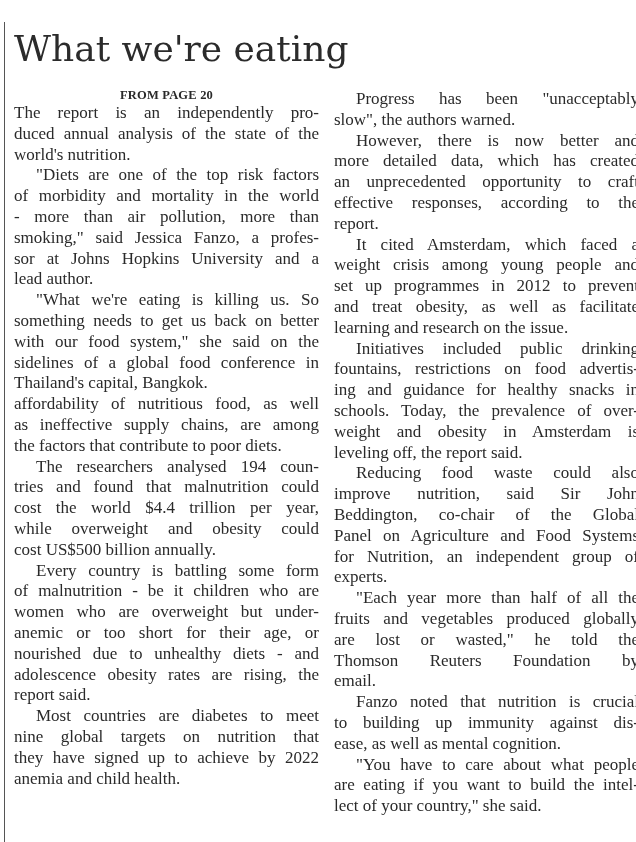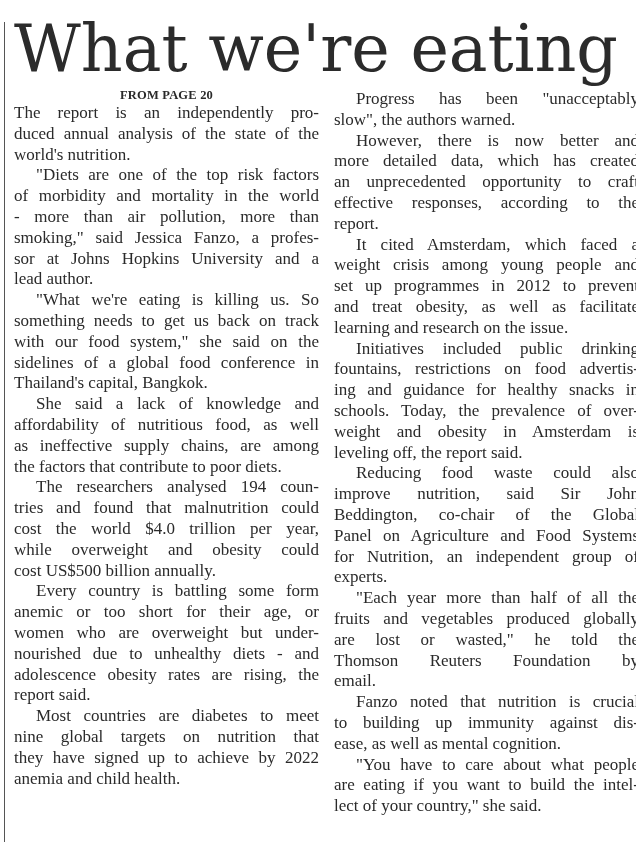--- a/index.html
+++ b/index.html
@@ -1,21 +1,21 @@
 <!DOCTYPE html>
 <html><head>
 <meta charset="utf-8">
 <style>
   html, body { margin: 0; padding: 0; background: #ffffff; }
   body { width: 636px; height: 842px; position: relative; overflow: hidden; color: #2a2a2a; }
   .rule { position: absolute; left: 4px; top: 22px; width: 1px; height: 820px; background: #555; }
   .headline {
     position: absolute; left: 14px; top: 14px; margin: 0;
     font-family: "DejaVu Serif", serif; font-weight: normal;
-    font-size: 65px; line-height: 70px; color: #2b2b2b; letter-spacing: 0px;
+    font-size: 36px; line-height: 70px; color: #2b2b2b; letter-spacing: 0px;
     white-space: nowrap;
   }
   .col { position: absolute; top: 88px; width: 305px; font-family: "Liberation Serif", serif; font-size: 17px; color: #2a2a2a; }
   .col-left { left: 14px; }
   .col-right { left: 334px; top: 89px; }
   .kicker { font-family: "Liberation Serif", serif; font-weight: bold; font-size: 12.5px; line-height: 14px; height: 15px; letter-spacing: 0.2px; color: #2a2a2a; text-align: center; }
   .ln { display: block; height: 20.8px; line-height: 20.8px; white-space: nowrap; text-align: justify; text-align-last: justify; overflow: hidden; }
   .ln.last { text-align-last: left; }
   .ln.indent { padding-left: 22px; }
 </style>
@@ -37,42 +37,42 @@
       <div>
         <span class="ln indent">"Diets are one of the top risk factors</span>
         <span class="ln">of morbidity and mortality in the world</span>
         <span class="ln">- more than air pollution, more than</span>
         <span class="ln">smoking," said Jessica Fanzo, a profes-</span>
         <span class="ln">sor at Johns Hopkins University and a</span>
         <span class="ln last">lead author.</span>
       </div>
       <div>
         <span class="ln indent">"What we're eating is killing us. So</span>
-        <span class="ln">something needs to get us back on track</span>
+        <span class="ln">something needs to get us back on better</span>
         <span class="ln">with our food system," she said on the</span>
         <span class="ln">sidelines of a global food conference in</span>
         <span class="ln last">Thailand's capital, Bangkok.</span>
       </div>
       <div>
-        <span class="ln indent">She said a lack of knowledge and</span>
         <span class="ln">affordability of nutritious food, as well</span>
         <span class="ln">as ineffective supply chains, are among</span>
         <span class="ln last">the factors that contribute to poor diets.</span>
       </div>
       <div>
         <span class="ln indent">The researchers analysed 194 coun-</span>
         <span class="ln">tries and found that malnutrition could</span>
-        <span class="ln">cost the world $4.0 trillion per year,</span>
+        <span class="ln">cost the world $4.4 trillion per year,</span>
         <span class="ln">while overweight and obesity could</span>
         <span class="ln last">cost US$500 billion annually.</span>
       </div>
       <div>
         <span class="ln indent">Every country is battling some form</span>
+        <span class="ln">of malnutrition - be it children who are</span>
+        <span class="ln">women who are overweight but under-</span>
         <span class="ln">anemic or too short for their age, or</span>
-        <span class="ln">women who are overweight but under-</span>
         <span class="ln">nourished due to unhealthy diets - and</span>
         <span class="ln">adolescence obesity rates are rising, the</span>
         <span class="ln last">report said.</span>
       </div>
       <div>
         <span class="ln indent">Most countries are diabetes to meet</span>
         <span class="ln">nine global targets on nutrition that</span>
         <span class="ln">they have signed up to achieve by 2022</span>
         <span class="ln last">anemia and child health.</span>
       </div>

